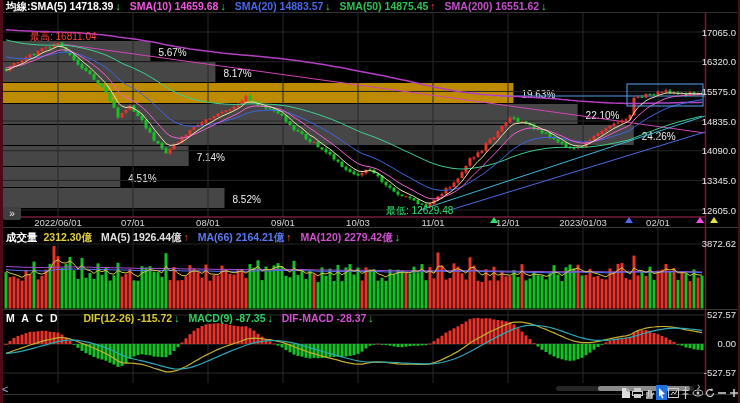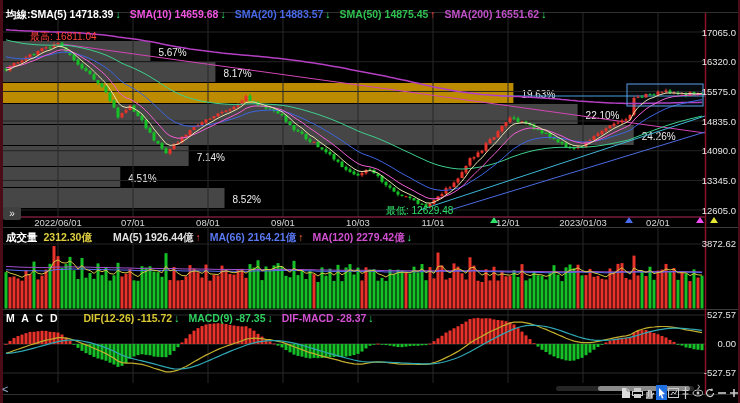--- a/index.html
+++ b/index.html
@@ -3,21 +3,21 @@
 <meta charset="utf-8">
 <style>
   html,body{margin:0;padding:0;background:#000;}
   #root{position:relative;width:740px;height:403px;background:#000;overflow:hidden;
         font-family:"Liberation Sans",sans-serif;}
   #chart-svg{position:absolute;left:0;top:0;}
   svg text{font-family:"Liberation Sans",sans-serif;}
   .hdr{position:absolute;left:6px;font-size:10.5px;font-weight:700;white-space:nowrap;z-index:5;}
   .hdr .item{margin-right:9px;}
   .hdr .arr{margin-left:2px;}
-  .hdr .pv{margin-right:21px;}
+  .hdr .pv{margin-right:9px;}
   #macd-header .pf{letter-spacing:2px;color:#fff;margin-right:24px;}
   #expand-btn{position:absolute;left:3px;top:207px;width:18px;height:13px;background:#3f3f3f;
       color:#eee;font-size:10px;line-height:13px;text-align:center;border-radius:2px;z-index:5;cursor:pointer;}
   #macd-collapse{position:absolute;left:2px;top:383px;color:#9fb8d8;font-size:11px;z-index:5;cursor:pointer;}
   #scrollbar{position:absolute;left:556px;top:386px;width:138px;height:5px;background:#262626;border-radius:3px;z-index:5;}
   #scroll-thumb{position:absolute;left:42px;top:0;width:92px;height:5px;background:#8a8a8a;border-radius:3px;}
   #scroll-right{position:absolute;left:697px;top:381px;color:#cfcfcf;font-size:10px;z-index:5;cursor:pointer;}
   #toolbar{position:absolute;left:620px;top:385px;display:flex;gap:1px;z-index:6;}
   .tool{width:11px;height:15px;display:flex;align-items:center;justify-content:center;cursor:pointer;}
   .tool.active{background:#1f6fe0;}
@@ -843,21 +843,21 @@
       <text x="133" y="225.5" fill="#d8d8d8" font-size="9.5" text-anchor="middle">07/01</text>
       <text x="208" y="225.5" fill="#d8d8d8" font-size="9.5" text-anchor="middle">08/01</text>
       <text x="283" y="225.5" fill="#d8d8d8" font-size="9.5" text-anchor="middle">09/01</text>
       <text x="358" y="225.5" fill="#d8d8d8" font-size="9.5" text-anchor="middle">10/03</text>
       <text x="433" y="225.5" fill="#d8d8d8" font-size="9.5" text-anchor="middle">11/01</text>
       <text x="508" y="225.5" fill="#d8d8d8" font-size="9.5" text-anchor="middle">12/01</text>
       <text x="583" y="225.5" fill="#d8d8d8" font-size="9.5" text-anchor="middle">2023/01/03</text>
       <text x="658" y="225.5" fill="#d8d8d8" font-size="9.5" text-anchor="middle">02/01</text>
     </svg>
 
-  <div class="hdr" id="main-header" style="top:8px">
+  <div class="hdr" id="main-header" style="top:0">
     <span class="pf" style="color:#fff">均線:</span><span><span class="item"><span style="color: rgb(255, 255, 255);">SMA(5) </span><span style="color: rgb(255, 255, 255);">14718.39</span><span class="arr" style="color: rgb(46, 224, 106);">↓</span></span><span class="item"><span style="color: rgb(240, 85, 224);">SMA(10) </span><span style="color: rgb(240, 85, 224);">14659.68</span><span class="arr" style="color: rgb(46, 224, 106);">↓</span></span><span class="item"><span style="color: rgb(72, 104, 232);">SMA(20) </span><span style="color: rgb(72, 104, 232);">14883.57</span><span class="arr" style="color: rgb(46, 224, 106);">↓</span></span><span class="item"><span style="color: rgb(48, 192, 80);">SMA(50) </span><span style="color: rgb(48, 192, 80);">14875.45</span><span class="arr" style="color: rgb(255, 64, 64);">↑</span></span><span class="item"><span style="color: rgb(192, 80, 200);">SMA(200) </span><span style="color: rgb(192, 80, 200);">16551.62</span><span class="arr" style="color: rgb(46, 224, 106);">↓</span></span></span>
   </div>
 
   <div class="hdr" id="vol-header" style="top:231px">
     <span class="pf" style="color:#fff;margin-right:6px">成交量</span><span class="pv" style="color:#e0d040">2312.30億</span><span><span class="item"><span style="color: rgb(224, 224, 224);">MA(5) </span><span style="color: rgb(224, 224, 224);">1926.44億</span><span class="arr" style="color: rgb(255, 64, 64);">↑</span></span><span class="item"><span style="color: rgb(90, 120, 240);">MA(66) </span><span style="color: rgb(90, 120, 240);">2164.21億</span><span class="arr" style="color: rgb(255, 112, 48);">↑</span></span><span class="item"><span style="color: rgb(208, 80, 208);">MA(120) </span><span style="color: rgb(208, 80, 208);">2279.42億</span><span class="arr" style="color: rgb(46, 224, 106);">↓</span></span></span>
   </div>
 
   <div class="hdr" id="macd-header" style="top:312px">
     <span class="pf">M A C D</span><span><span class="item"><span style="color: rgb(216, 200, 50);">DIF(12-26) </span><span style="color: rgb(216, 200, 50);">-115.72</span><span class="arr" style="color: rgb(46, 224, 106);">↓</span></span><span class="item"><span style="color: rgb(47, 208, 96);">MACD(9) </span><span style="color: rgb(47, 208, 96);">-87.35</span><span class="arr" style="color: rgb(46, 224, 106);">↓</span></span><span class="item"><span style="color: rgb(208, 80, 208);">DIF-MACD </span><span style="color: rgb(208, 80, 208);">-28.37</span><span class="arr" style="color: rgb(46, 224, 106);">↓</span></span></span>
   </div>

